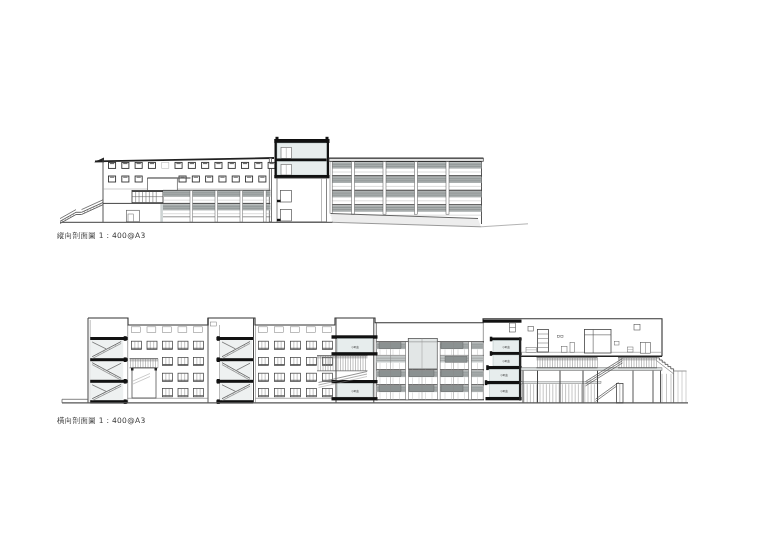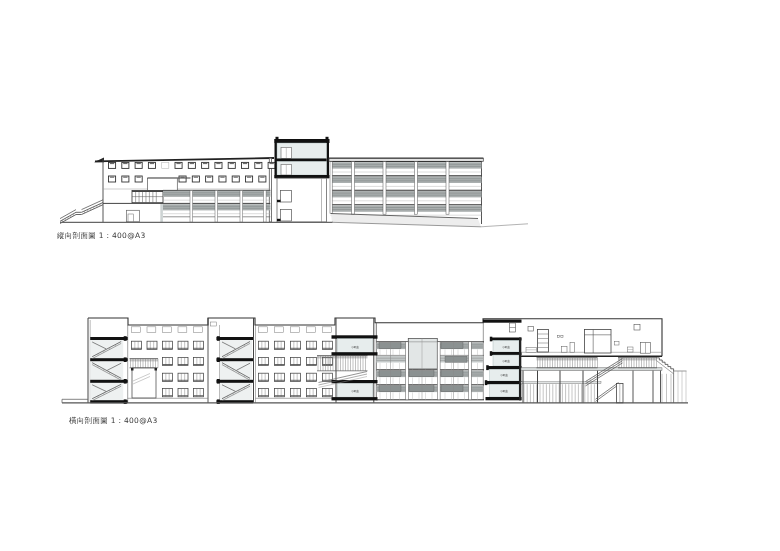--- a/index.html
+++ b/index.html
@@ -1,21 +1,21 @@
 <!DOCTYPE html>
 <html><head>
 <meta charset="utf-8">
 <style>
   html,body{margin:0;padding:0;background:#fff;}
   #sheet{position:relative;width:780px;height:551px;background:#ffffff;overflow:hidden;
          font-family:"Liberation Sans", sans-serif;}
   .caption{position:absolute;font-size:7.5px;letter-spacing:.3px;color:#3a3a3a;
            font-family:"DejaVu Sans", sans-serif;white-space:nowrap;}
   #cap-top{left:57px;top:231px;}
-  #cap-bottom{left:57px;top:416px;margin-left:12px;}
+  #cap-bottom{left:57px;top:416px;}
   svg{position:absolute;left:0;top:0;}
 </style>
 </head>
 <body>
 
 <div id="sheet">
   <svg id="cv" width="780" height="551" viewBox="0 0 780 551">
     <g id="g-top">
       <g id="g-top-left">
           <line x1="95" y1="161.3" x2="274" y2="158" stroke="#222" stroke-width="1.8"></line>

